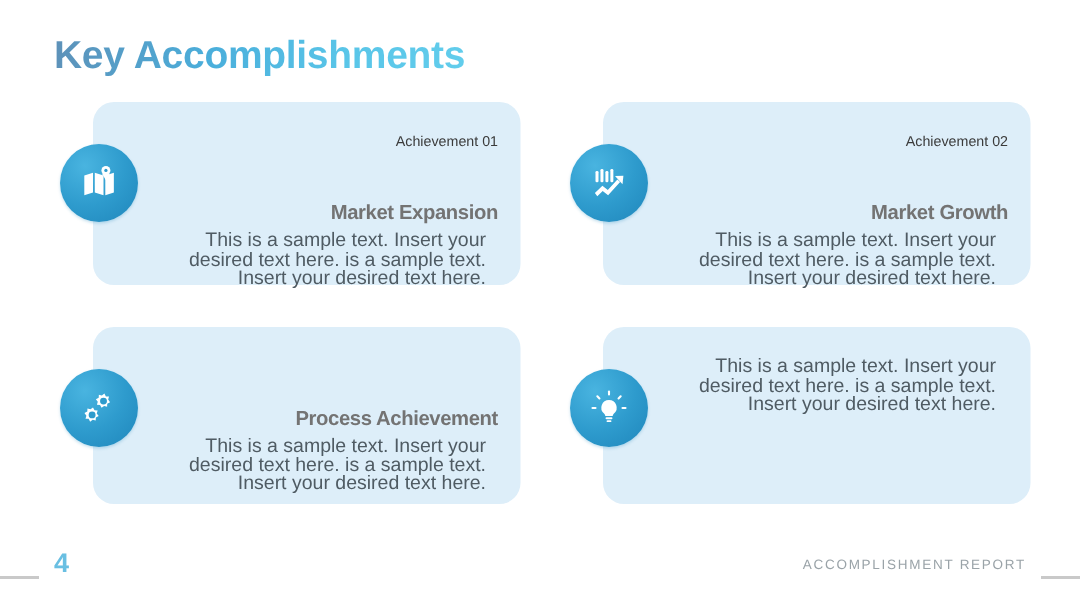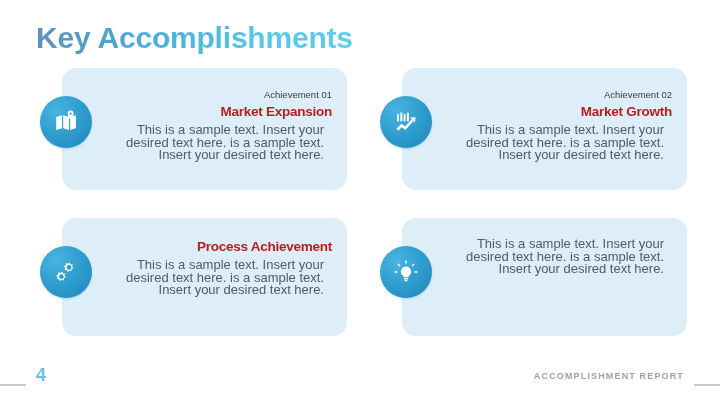--- a/index.html
+++ b/index.html
@@ -19,21 +19,21 @@
     height: 404px;
     background: #ffffff;
     box-sizing: border-box;
   }
 
   
   .slide-title {
     position: absolute;
     left: 36px;
     top: 21px;
-    font-size: 30px;
+    font-size: 26px;
     font-weight: bold;
     letter-spacing: -0.2px;
     background: linear-gradient(100deg, #5e91b8 0%, #4aaedb 38%, #59c5e8 70%, #62cdec 100%);
     -webkit-background-clip: text;
     background-clip: text;
     color: transparent;
     -webkit-text-fill-color: transparent;
     white-space: nowrap;
   }
 
@@ -92,25 +92,26 @@
   }
   .card-eyebrow {
     font-size: 9.5px;
     color: #3b3b3b;
     line-height: 13px;
     margin-bottom: 2px;
   }
   .card-title {
     font-size: 13.5px;
     font-weight: bold;
-    color: #b91c1c;
+    color: #737373;
     line-height: 17px;
     letter-spacing: -0.25px;
     margin-bottom: 4px;
     white-space: nowrap;
+    margin-top: 32px;
   }
   .card-desc {
     font-size: 13px;
     color: #4f5b63;
     line-height: 12.5px;
     width: 222px;
   }
 
   
   .footer-rule-left {
@@ -135,21 +136,21 @@
     top: 365px;
     font-size: 18px;
     font-weight: bold;
     color: #69bfe2;
   }
   .footer-label {
     position: absolute;
     right: 36px;
     top: 371px;
     font-size: 9px;
-    font-weight: bold;
+    font-weight: normal;
     letter-spacing: 1.15px;
     color: #9aa3a8;
     white-space: nowrap;
   }
 </style>
 </head>
 <body>
 
 <div class="slide">
 

